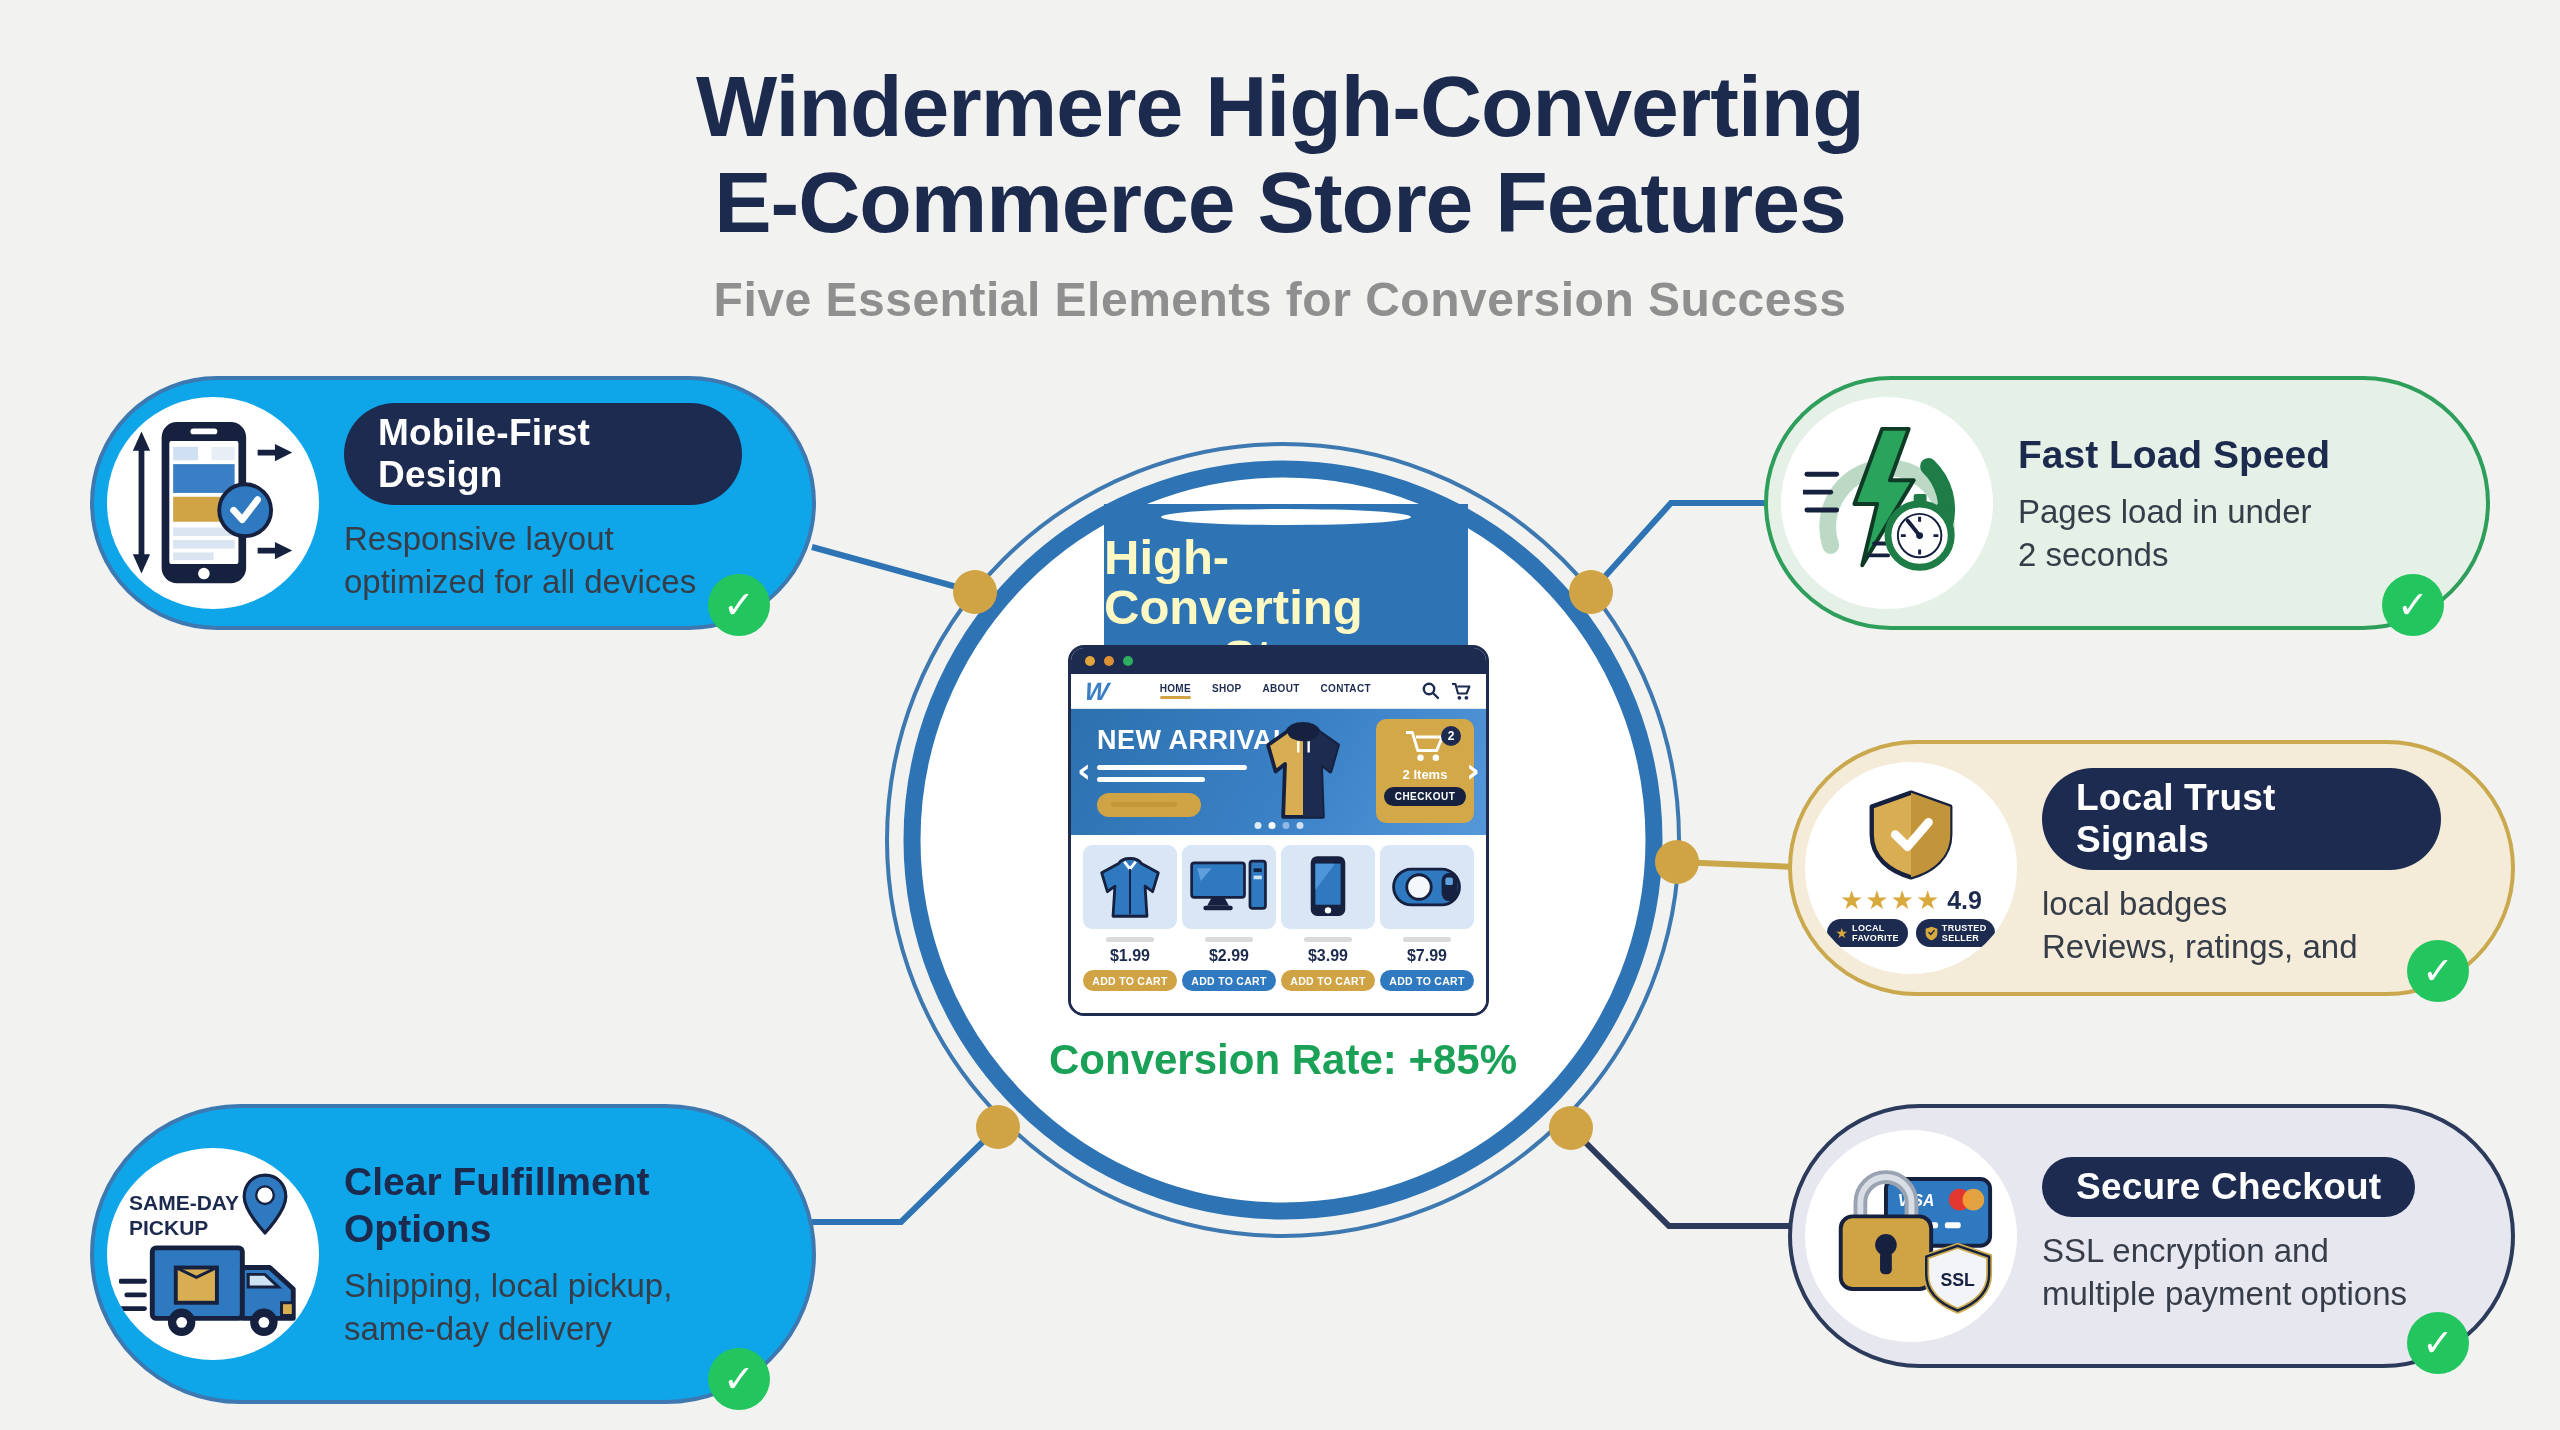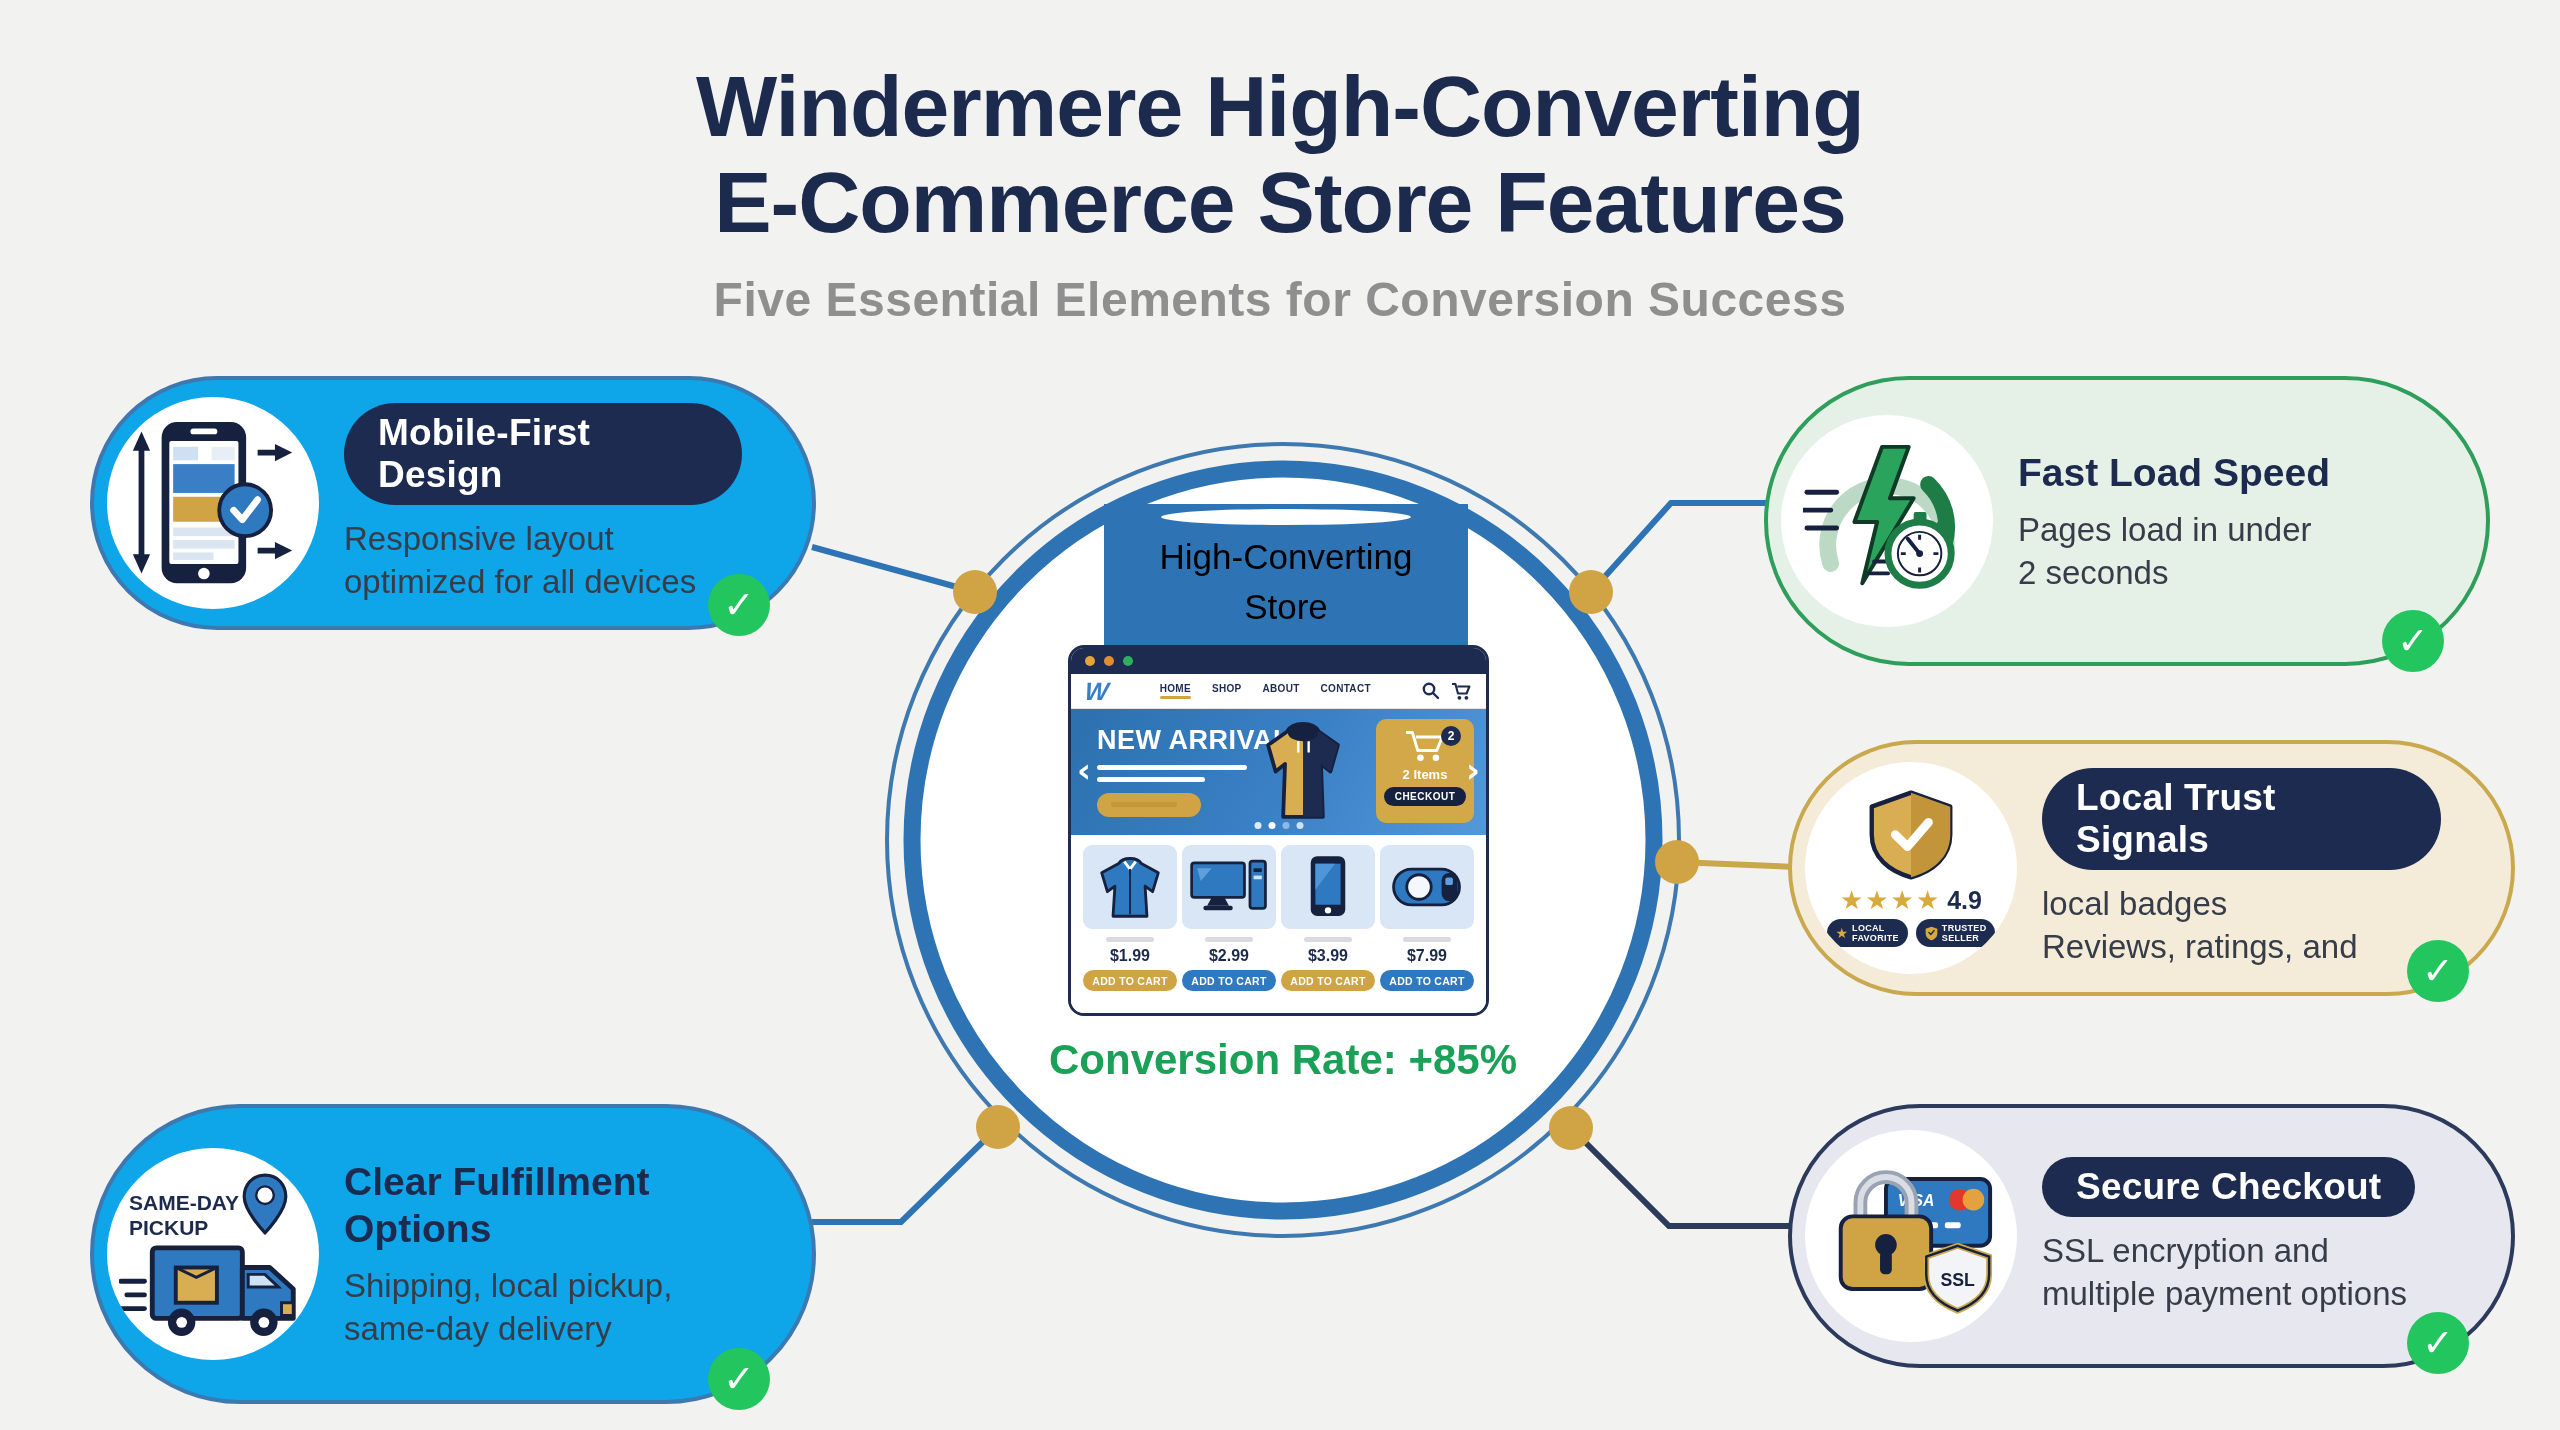--- a/index.html
+++ b/index.html
@@ -12,21 +12,21 @@
   .hdr{position:absolute;left:0;top:58px;width:100%;text-align:center;}
   .hdr .t1,.hdr .t2{font-size:86px;font-weight:800;color:#1c2a4e;line-height:96px;letter-spacing:-1px;}
   .hdr .sub{margin-top:22px;font-size:48px;font-weight:700;color:#8f8f8f;letter-spacing:0.5px;}
   
   .overlay{position:absolute;left:0;top:0;z-index:0;}
   
   .banner{position:absolute;left:1104px;top:504px;width:364px;height:158px;background:#2e74b5;z-index:1;
     display:flex;flex-direction:column;align-items:center;justify-content:flex-start;padding-top:28px;box-sizing:border-box;}
   .banner::before{content:"";position:absolute;top:5px;left:50%;transform:translateX(-50%);width:250px;height:16px;
     background:#fff;border-radius:50%;}
-  .banner .bl{font-size:35px;font-weight:400;color:#000000;line-height:50px;}
+  .banner .bl{font-size:49px;font-weight:700;color:#fef9c3;line-height:50px;}
   
   .browser{position:absolute;left:1068px;top:645px;width:421px;height:371px;z-index:2;border-radius:16px;
     box-sizing:border-box;border:3px solid #1f2c50;background:#fff;overflow:hidden;}
   .b-top{height:26px;background:#1d2b50;display:flex;align-items:center;gap:9px;padding-left:14px;}
   .b-dot{width:10px;height:10px;border-radius:50%;}
   .b-nav{height:34px;background:#fff;display:flex;align-items:center;padding:0 14px;border-bottom:1px solid #e4e4e4;}
   .b-logo{font-size:25px;font-weight:900;font-style:italic;color:#3a7fc5;transform:skewX(-6deg);margin-right:auto;}
   .nav-items{display:flex;gap:21px;margin-right:auto;}
   .nav-item{font-size:10px;font-weight:700;color:#1d2b50;letter-spacing:0.3px;cursor:pointer;}
   .nav-item.active::after{content:"";display:block;height:3px;background:#d0a344;border-radius:2px;margin-top:2px;}
@@ -271,21 +271,21 @@
     <div class="pill-content">
       <div class="title-capsule">Mobile-First Design</div>
       <div class="desc">
         <span>Responsive layout</span>
         <span>optimized for all devices</span>
       </div>
     </div>
     <div class="check-badge">✓</div>
   </div>
 
-  <div class="pill pill-green" style="left:1764px;top:376px;width:726px;height:290px">
+  <div class="pill pill-green" style="left:1764px;top:376px;width:726px;height:254px">
     <div class="icon-circle">
       <svg width="168" height="168" viewBox="0 0 170 170">
         <path d="M 28 128 A 60 60 0 1 1 142 128" stroke="#bcd9c5" stroke-width="17" fill="none" stroke-linecap="round"></path>
         <path d="M 127 48 A 60 60 0 0 1 143 108" stroke="#1e7d46" stroke-width="17" fill="none" stroke-linecap="round"></path>
         <line x1="4" y1="56" x2="34" y2="56" stroke="#16213f" stroke-width="5" stroke-linecap="round"></line>
         <line x1="0" y1="74" x2="28" y2="74" stroke="#16213f" stroke-width="5" stroke-linecap="round"></line>
         <line x1="4" y1="92" x2="34" y2="92" stroke="#16213f" stroke-width="5" stroke-linecap="round"></line>
         <polygon points="80,10 107,10 88,62 112,62 60,148 75,86 52,86" fill="#2aa45c" stroke="#0f3b26" stroke-width="4" stroke-linejoin="round"></polygon>
         <line x1="72" y1="126" x2="90" y2="126" stroke="#16213f" stroke-width="4" stroke-linecap="round"></line>
         <line x1="68" y1="138" x2="86" y2="138" stroke="#16213f" stroke-width="4" stroke-linecap="round"></line>

